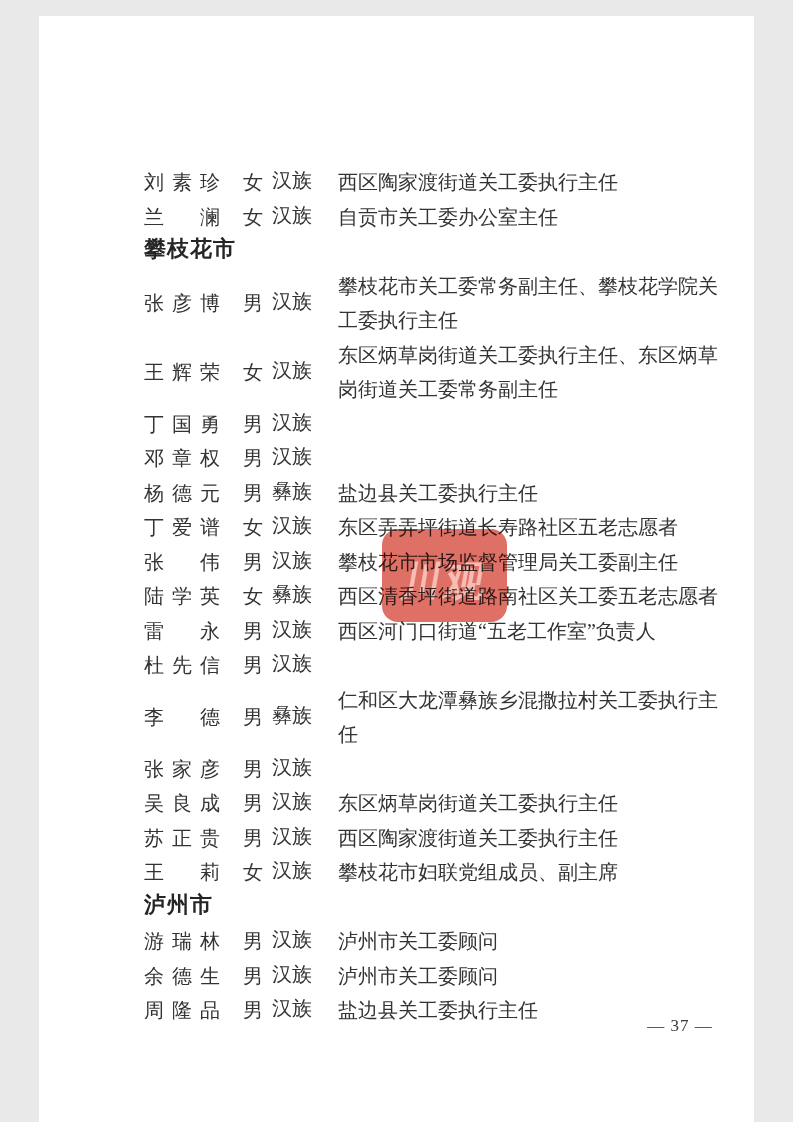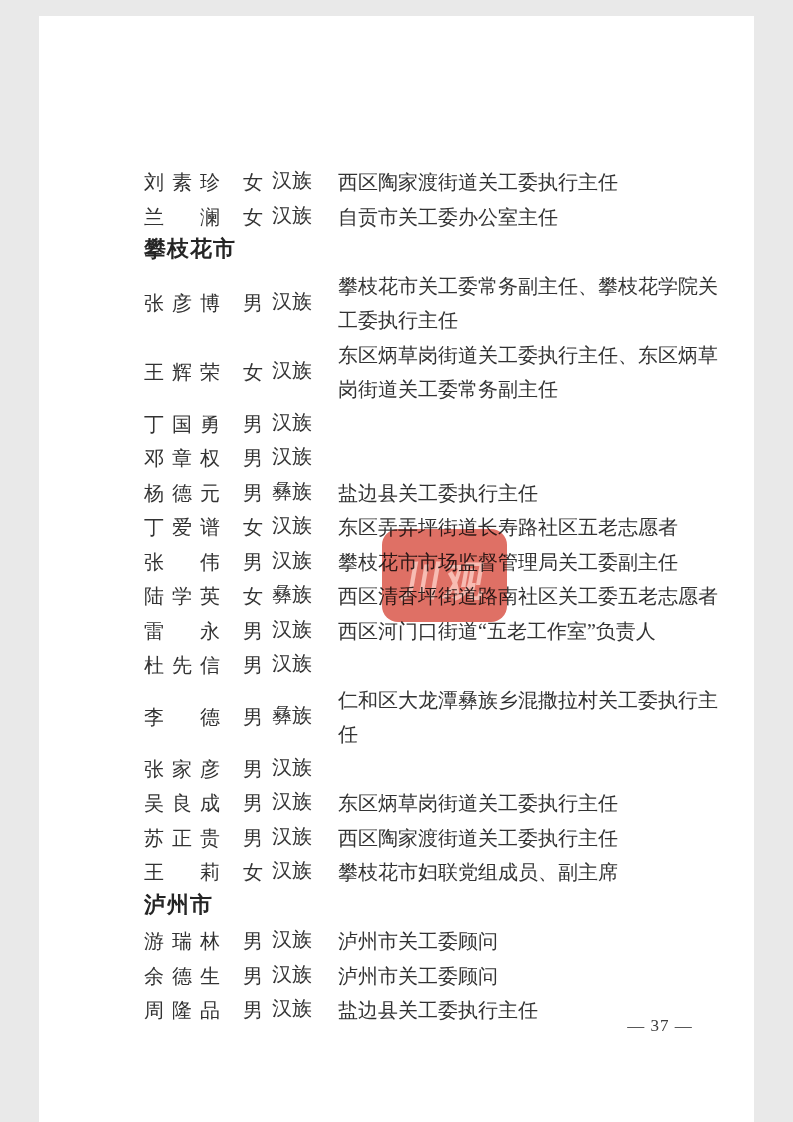--- a/index.html
+++ b/index.html
@@ -78,21 +78,21 @@
     font-weight: 700;
     font-size: 40px;
     letter-spacing: 3px;
     transform: skewX(-10deg);
     margin-top: 12px;
     color: rgba(255, 214, 205, 0.75);
   }
   .page-number {
     position: absolute;
     top: 1000px;
-    left: 576px;
+    left: 596px;
     width: 90px;
     text-align: center;
     font-size: 17px;
     letter-spacing: 1px;
     color: #3a3a3a;
   }
 </style>
 </head>
 <body>
 

